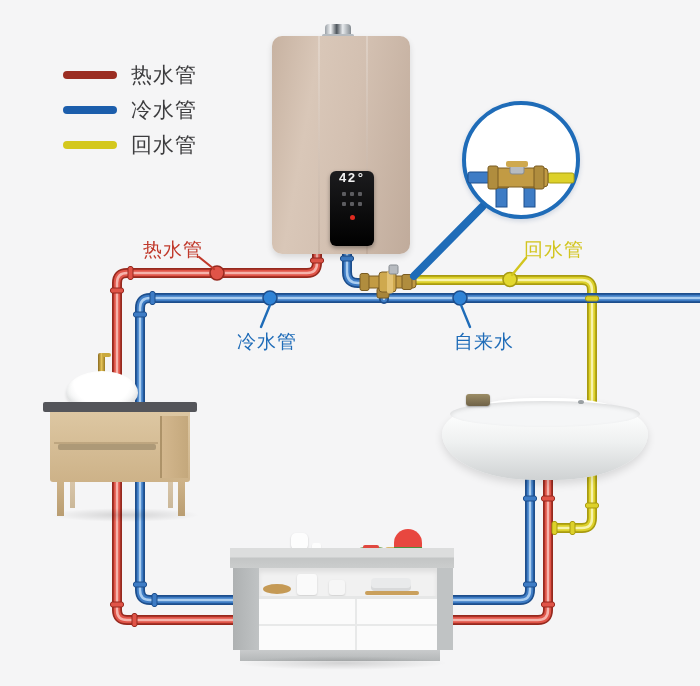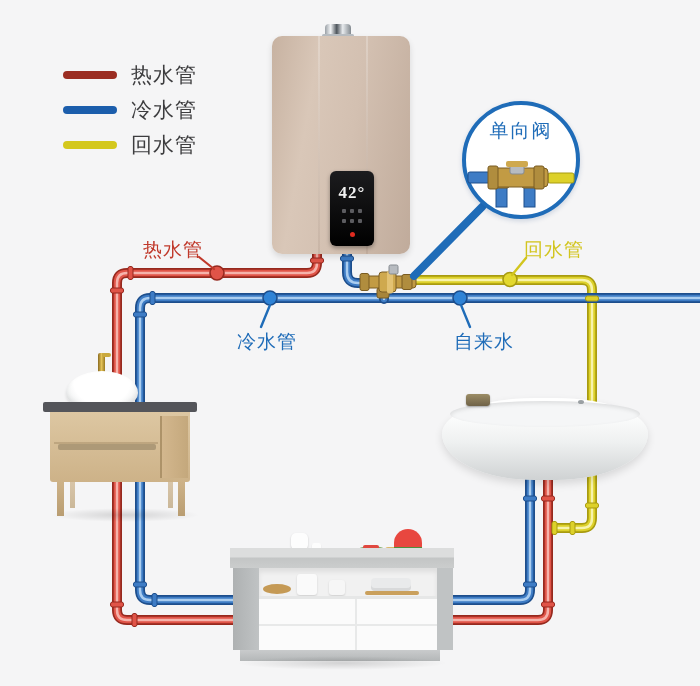--- a/index.html
+++ b/index.html
@@ -22,22 +22,22 @@
      box-shadow:0 3px 6px rgba(0,0,0,0.12);}
   .heater-seam{position:absolute;top:0;width:2px;height:218px;
      background:linear-gradient(180deg,rgba(255,255,255,.5),rgba(120,95,80,.25));opacity:.5;}
   .heater-vent{position:absolute;left:325px;top:24px;width:26px;height:13px;
      border-radius:4px 4px 0 0;
      background:linear-gradient(90deg,#9aa0a6,#f2f4f6 22%,#4e555c 45%,#e8ebee 68%,#82898f);}
   .heater-vent-base{position:absolute;left:322px;top:34px;width:32px;height:3px;background:#b9bec3;border-radius:2px;}
   .heater-display{position:absolute;left:330px;top:171px;width:44px;height:75px;
      border-radius:6px;background:linear-gradient(180deg,#1c1c1e,#000);
      display:flex;flex-direction:column;align-items:center;box-shadow:0 2px 4px rgba(0,0,0,.35);}
-  .temp{color:#f2f2f2;font-size:17px;font-weight:bold;margin-top:12px;letter-spacing:1px;
-        font-family:Liberation Serif, serif;}
+  .temp{color:#f2f2f2;font-size:13px;font-weight:bold;letter-spacing:1px;
+        font-family:Liberation Mono, monospace;}
   .disp-icons{display:flex;gap:4px;margin-top:6px;}
   .disp-icons i{display:block;width:4px;height:4px;background:#5c5c60;border-radius:1px;}
   .power-dot{width:5px;height:5px;border-radius:50%;background:#e02b20;margin-top:9px;}
   
   .callout-circle{position:absolute;left:462px;top:101px;width:110px;height:110px;
      border:4px solid #1f6cb8;border-radius:50%;background:#fff;
      box-shadow:0 2px 5px rgba(20,60,120,.18);}
   .callout-label{position:absolute;left:0;top:13px;width:110px;text-align:center;
      color:#1f6cb8;font-size:19px;letter-spacing:2px;}
   
@@ -198,21 +198,20 @@
     <div class="power-dot"></div>
   </div>
 </div>
 
 <div class="pipe-label lbl-red" style="left:143px;top:237px;">热水管</div>
 <div class="pipe-label lbl-yellow" style="left:524px;top:237px;">回水管</div>
 <div class="pipe-label lbl-blue" style="left:237px;top:329px;">冷水管</div>
 <div class="pipe-label lbl-blue" style="left:454px;top:329px;">自来水</div>
 
 <div class="callout-circle">
-  <div class="callout-label">单向阀</div>
   <svg width="110" height="60" style="position:absolute;left:0;top:44px;">
     <rect x="30" y="36" width="11" height="22" fill="#3e7cc5" stroke="#1d4e8c"></rect>
     <rect x="58" y="36" width="11" height="22" fill="#3e7cc5" stroke="#1d4e8c"></rect>
     <rect x="28" y="33" width="15" height="6" rx="2" fill="#c29b44" stroke="#7a5c22"></rect>
     <rect x="56" y="33" width="15" height="6" rx="2" fill="#c29b44" stroke="#7a5c22"></rect>
     <rect x="2" y="23" width="24" height="11" rx="2" fill="#3e7cc5" stroke="#1d4e8c"></rect>
     <rect x="82" y="24" width="26" height="10" rx="2" fill="#ddd12a" stroke="#a89b10"></rect>
     <rect x="24" y="19" width="58" height="19" rx="4" fill="#c29b44" stroke="#7a5c22"></rect>
     <rect x="22" y="17" width="10" height="23" rx="2" fill="#b08d3e" stroke="#7a5c22"></rect>
     <rect x="68" y="17" width="10" height="23" rx="2" fill="#b08d3e" stroke="#7a5c22"></rect>

